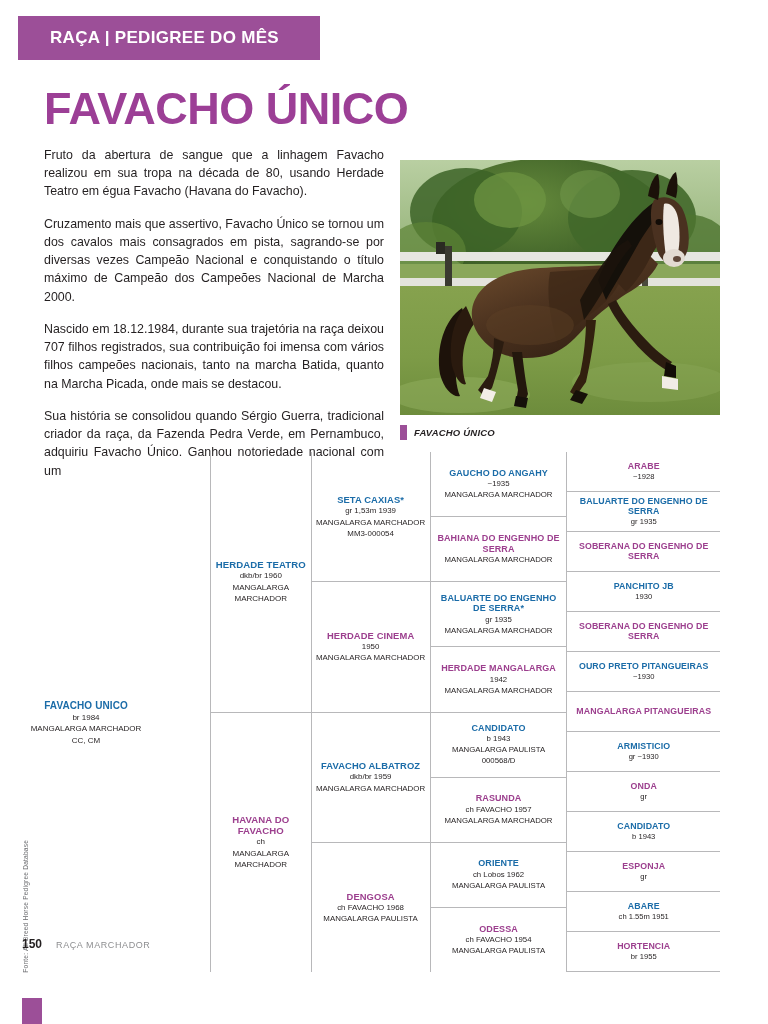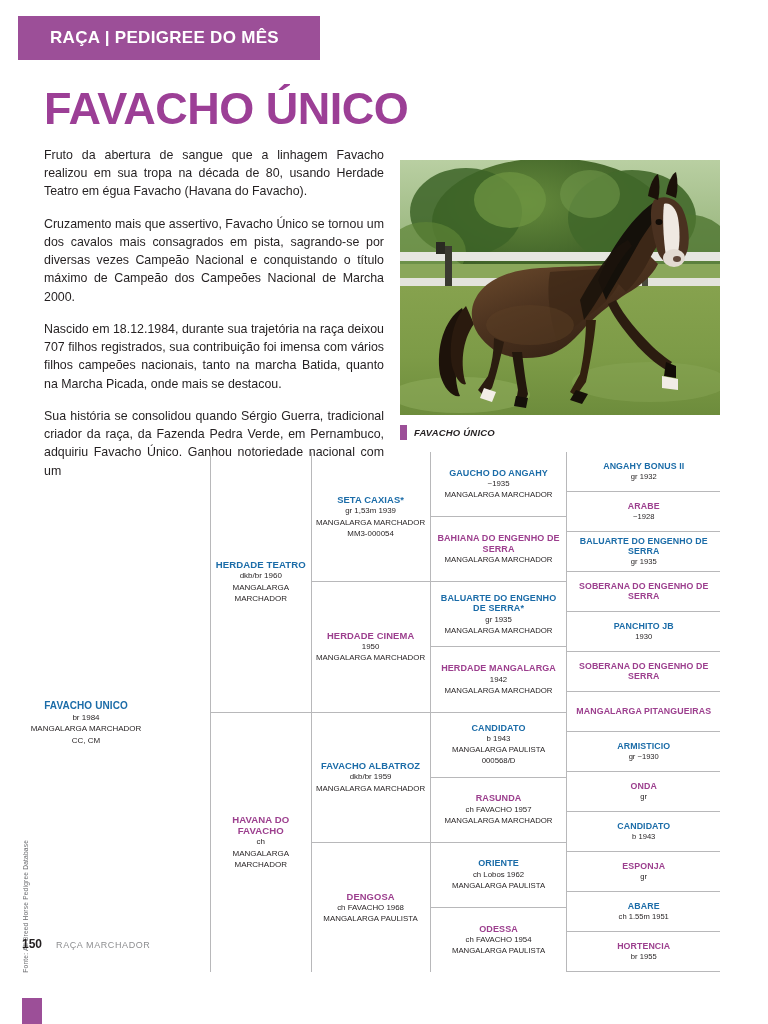--- a/index.html
+++ b/index.html
@@ -321,42 +321,42 @@
       </div>
       <div class="cell">
         <div class="nm dam">ODESSA</div>
         <div class="meta">ch FAVACHO 1954</div>
         <div class="meta">MANGALARGA PAULISTA</div>
       </div>
     </div>
 
     <div class="col col-gen5">
       <div class="cell sep">
-        <div class="nm sire">ANGAHY BONUS II</div>
-        <div class="meta">gr 1932</div>
-      </div>
-      <div class="cell sep">
         <div class="nm dam">ARABE</div>
         <div class="meta">~1928</div>
       </div>
       <div class="cell sep">
         <div class="nm sire">BALUARTE DO ENGENHO DE SERRA</div>
         <div class="meta">gr 1935</div>
       </div>
       <div class="cell sep">
         <div class="nm dam">SOBERANA DO ENGENHO DE SERRA</div>
         <div class="meta"></div>
       </div>
       <div class="cell sep">
         <div class="nm sire">PANCHITO JB</div>
         <div class="meta">1930</div>
       </div>
       <div class="cell sep">
         <div class="nm dam">SOBERANA DO ENGENHO DE SERRA</div>
         <div class="meta"></div>
+      </div>
+      <div class="cell sep">
+        <div class="nm sire">OURO PRETO PITANGUEIRAS</div>
+        <div class="meta">~1930</div>
       </div>
       <div class="cell sep">
         <div class="nm dam">MANGALARGA PITANGUEIRAS</div>
         <div class="meta"></div>
       </div>
       <div class="cell sep">
         <div class="nm sire">ARMISTICIO</div>
         <div class="meta">gr ~1930</div>
       </div>
       <div class="cell sep">

